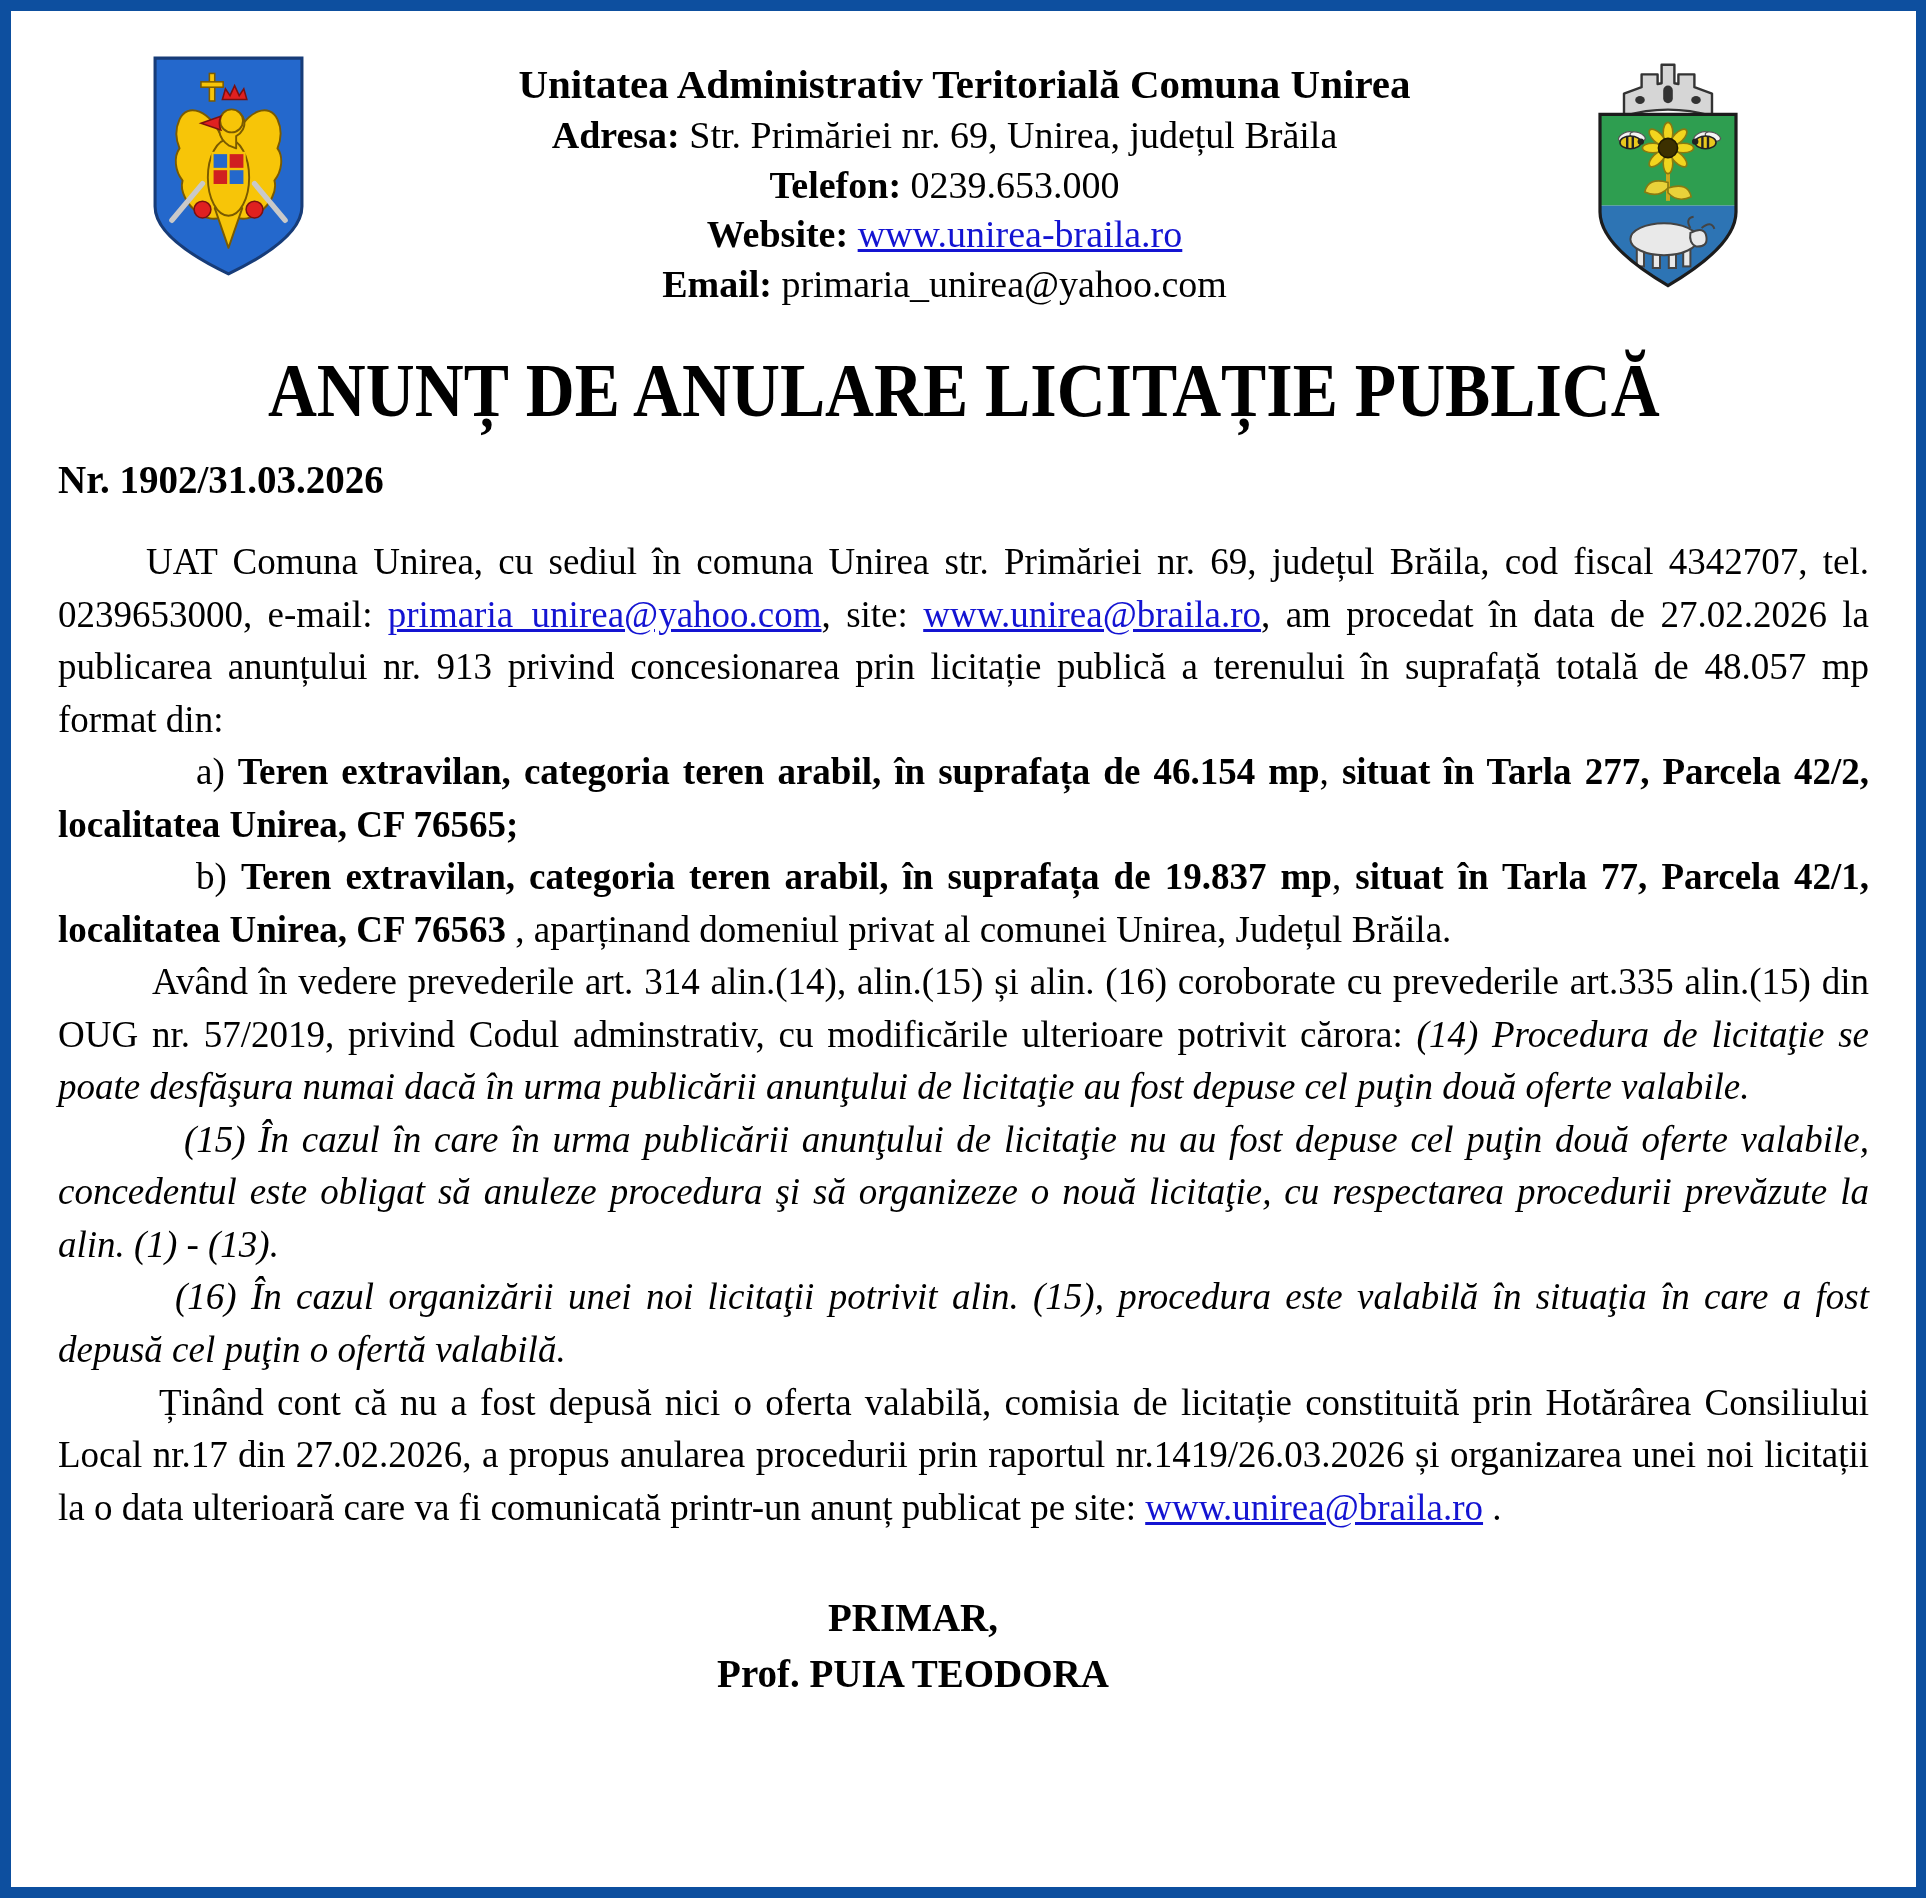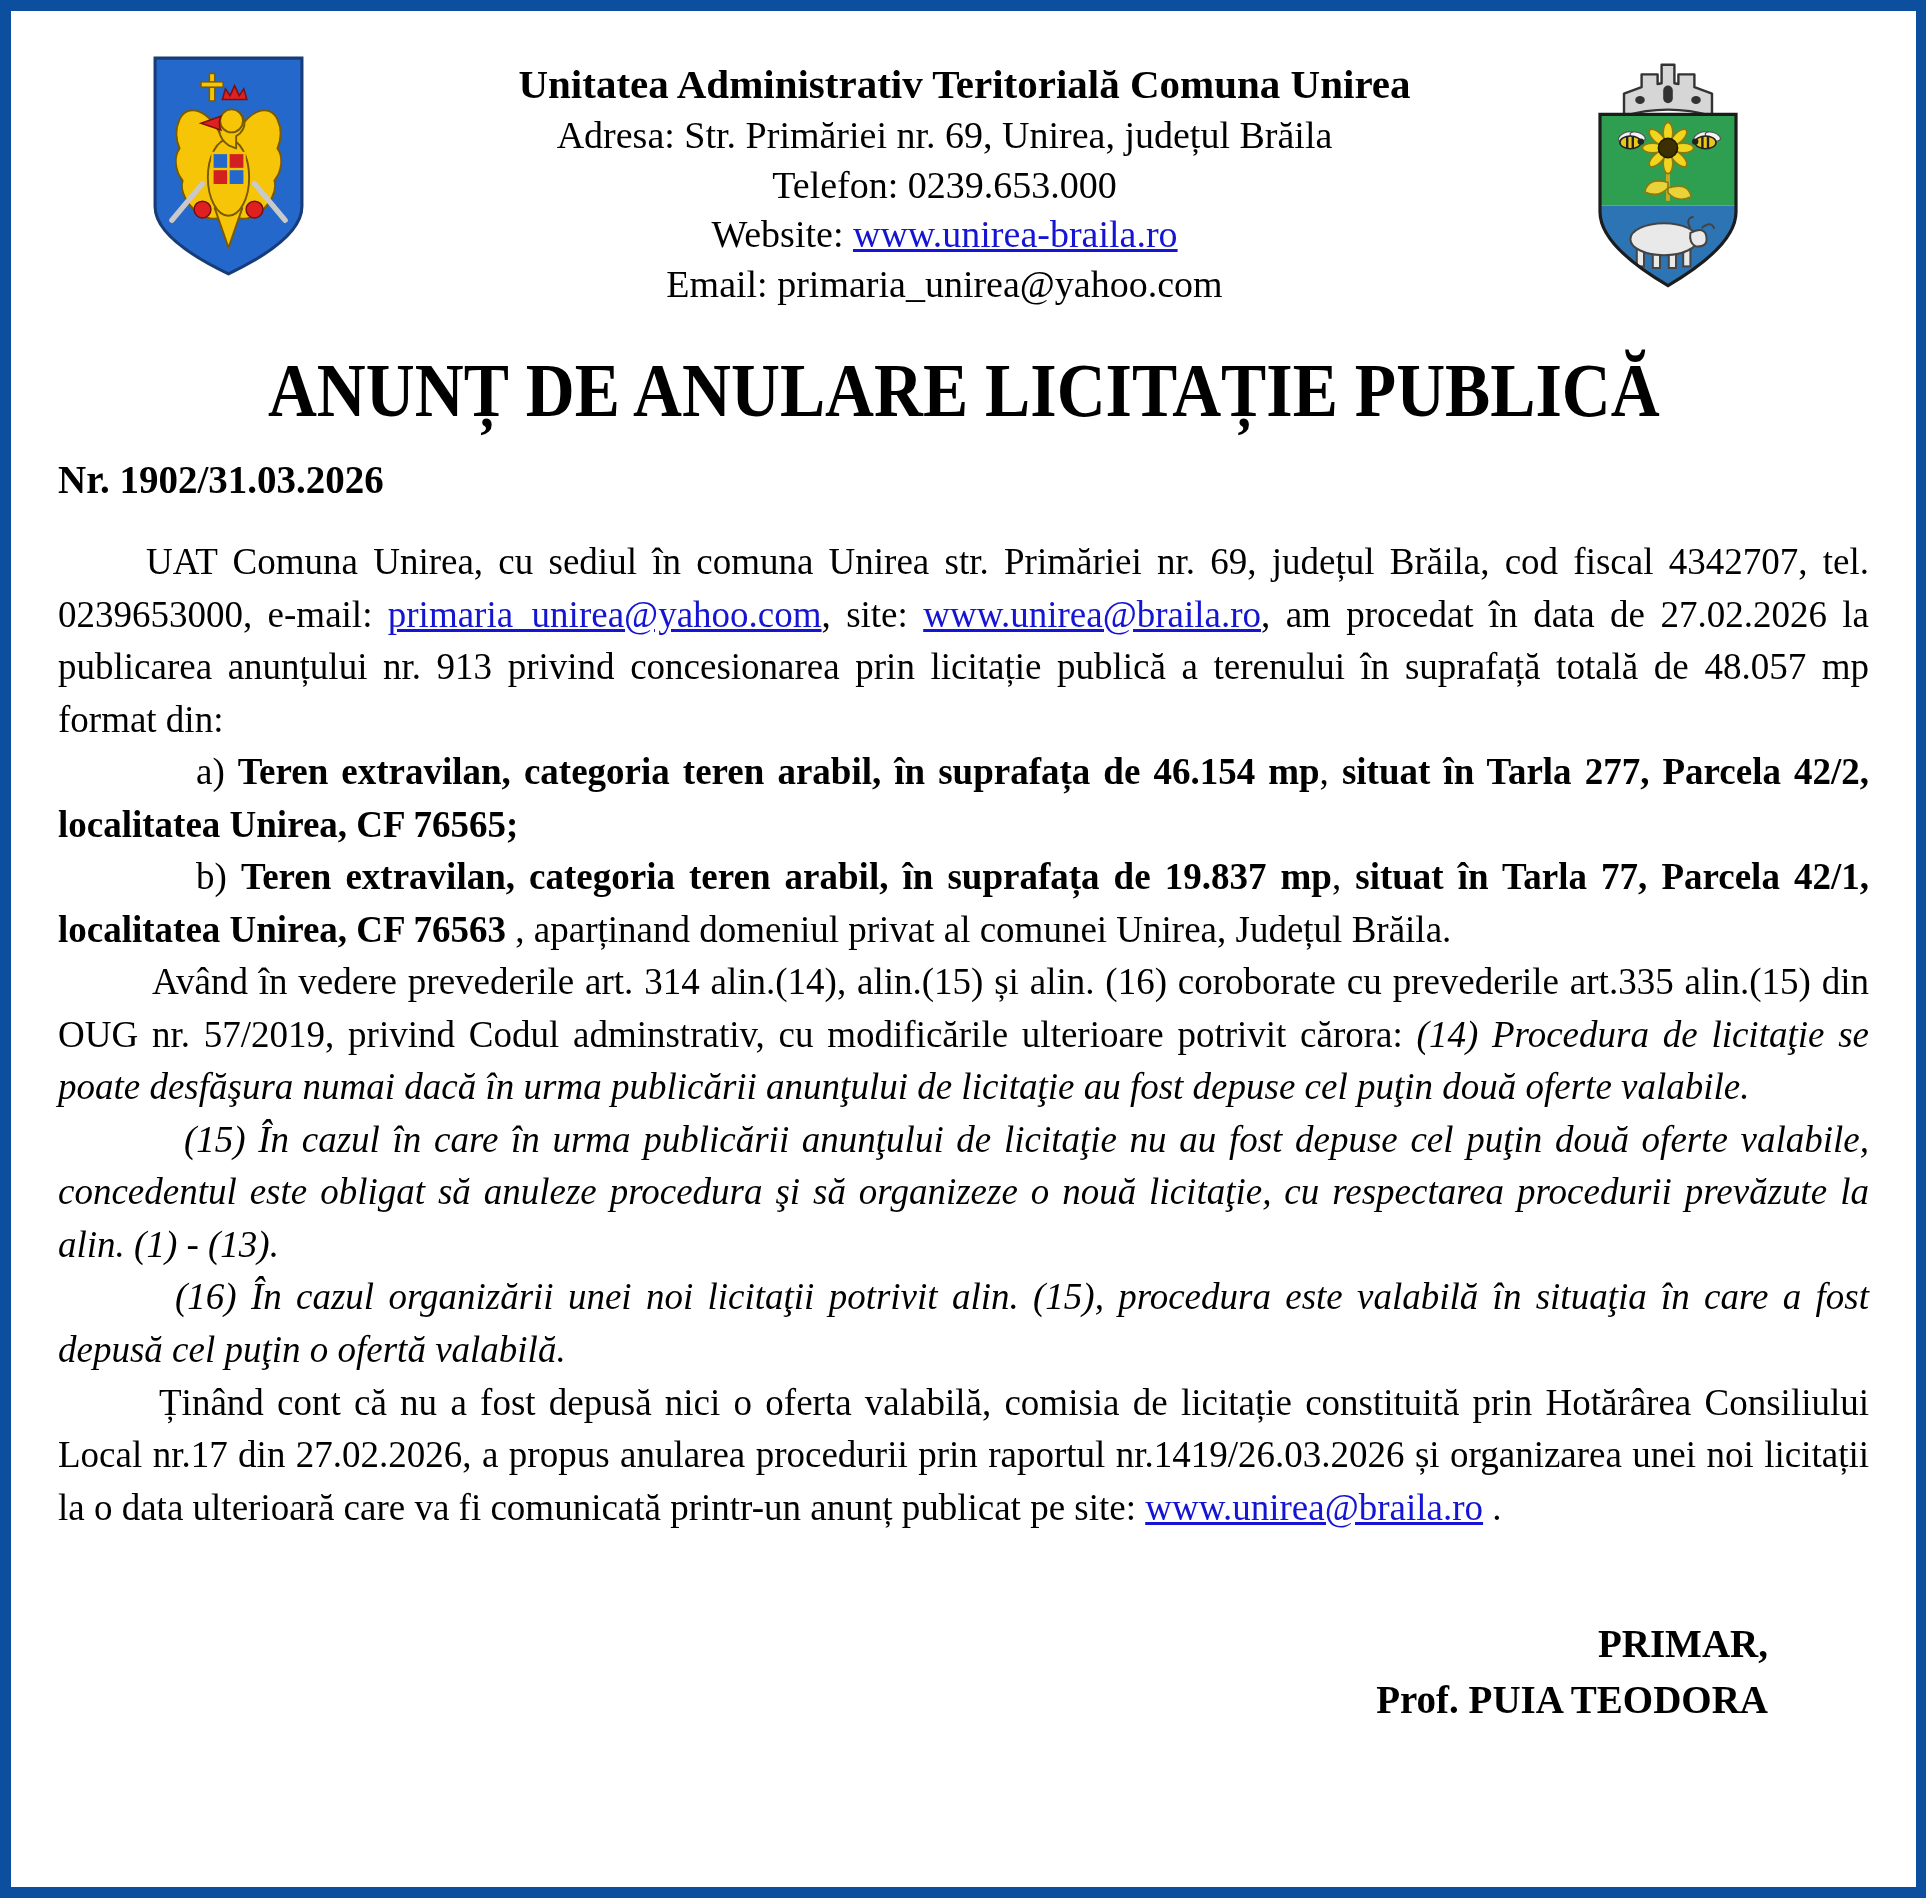--- a/index.html
+++ b/index.html
@@ -15,42 +15,42 @@
   }
   .doc { padding: 22px 47px 0 47px; }
 
   
   .header { display: flex; align-items: flex-start; margin-top: 18.5px; }
   .coat-left  { flex: 0 0 auto; width: 153px; height: 228px; margin-left: 94px; }
   .coat-right { flex: 0 0 auto; width: 168px; height: 240px; margin-right: 117px; }
   .header-center { flex: 1 1 auto; text-align: center; padding-top: 6.7px; line-height: 1.3; }
   .org-name { font-size: 41px; font-weight: bold; margin-left: 40px; }
   .header-line { font-size: 38px; }
-  .header-line b { font-weight: normal; margin-top: 32px; }
+  .header-line b { font-weight: bold; margin-top: 32px; }
   a.doc-link { color: #1414d2; text-decoration: underline; cursor: pointer; }
 
   
   .title { text-align: center; margin-top: 37px; font-weight: bold; font-size: 77px; white-space: nowrap; }
   .title-inner { display: inline-block; transform: scaleX(0.88); transform-origin: center; }
   .doc-number { font-weight: bold; font-size: 39px; margin-top: 22px; padding-right: 3.4px; }
 
   
   .body-text { margin-top: 34px; font-size: 37px; line-height: 1.42; text-align: justify; }
   .body-text p { margin: 0; }
   .p-intro { text-indent: 88px; }
   .list-item { text-indent: 138px; font-weight: bold; }
   .list-item .marker, .list-item .regular { font-weight: normal; }
   .p-legal { margin-top: 49px; text-indent: 94px; }
   .italic { font-style: italic; }
   .p-15 { text-indent: 126px; font-style: italic; }
   .p-16 { text-indent: 117px; font-style: italic; }
   .p-final { margin-top: 91px; text-indent: 101px; }
 
   
-  .signature { margin-top: 82px; text-align: right; font-weight: bold; font-size: 39px; line-height: 1.42; margin-right: 101px; }
+  .signature { margin-top: 56px; text-align: center; font-weight: bold; font-size: 39px; line-height: 1.42; margin-right: 101px; }
 </style>
 </head>
 <body>
 
 <div class="doc">
 
   <div class="header">
 
     <svg class="coat-left" viewBox="0 0 200 290" aria-hidden="true">
       <path d="M4 4 H196 V198 Q196 240 100 286 Q4 240 4 198 Z" fill="#2468cc" stroke="#173c78" stroke-width="4"></path>

